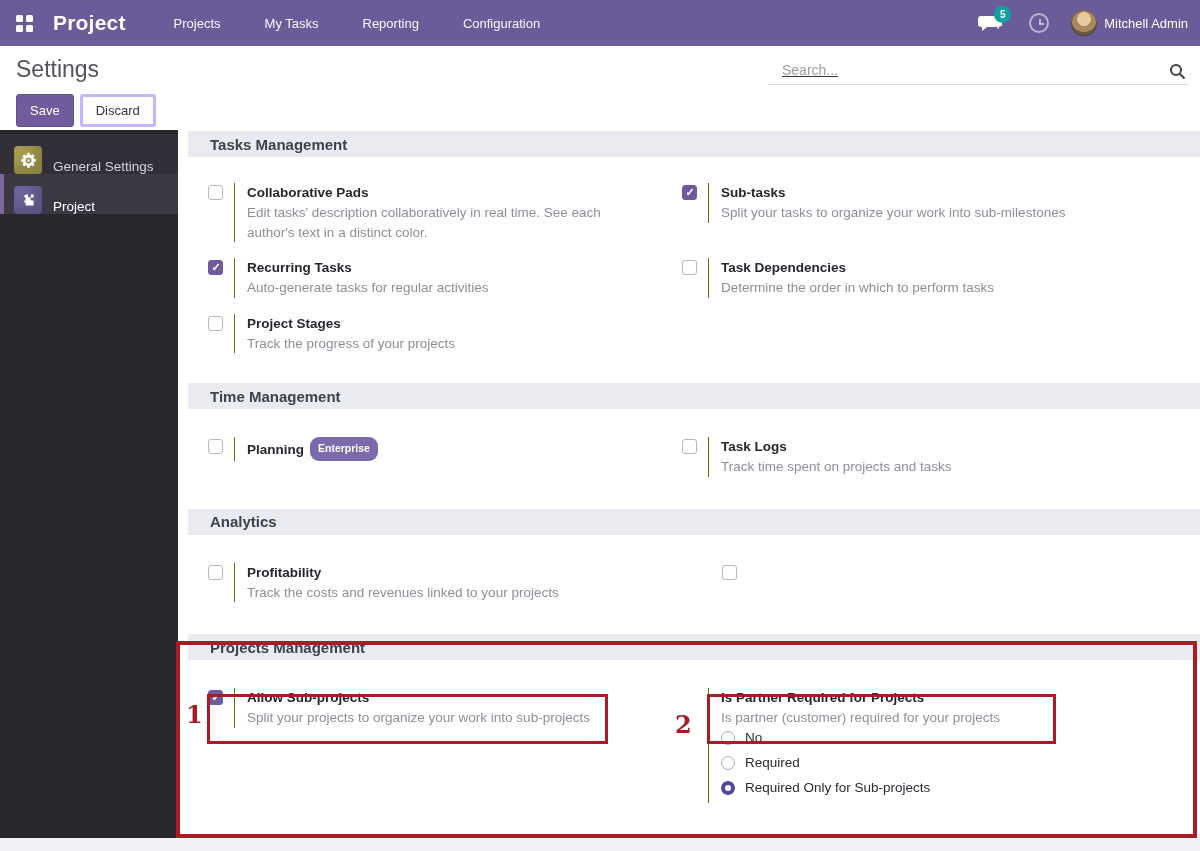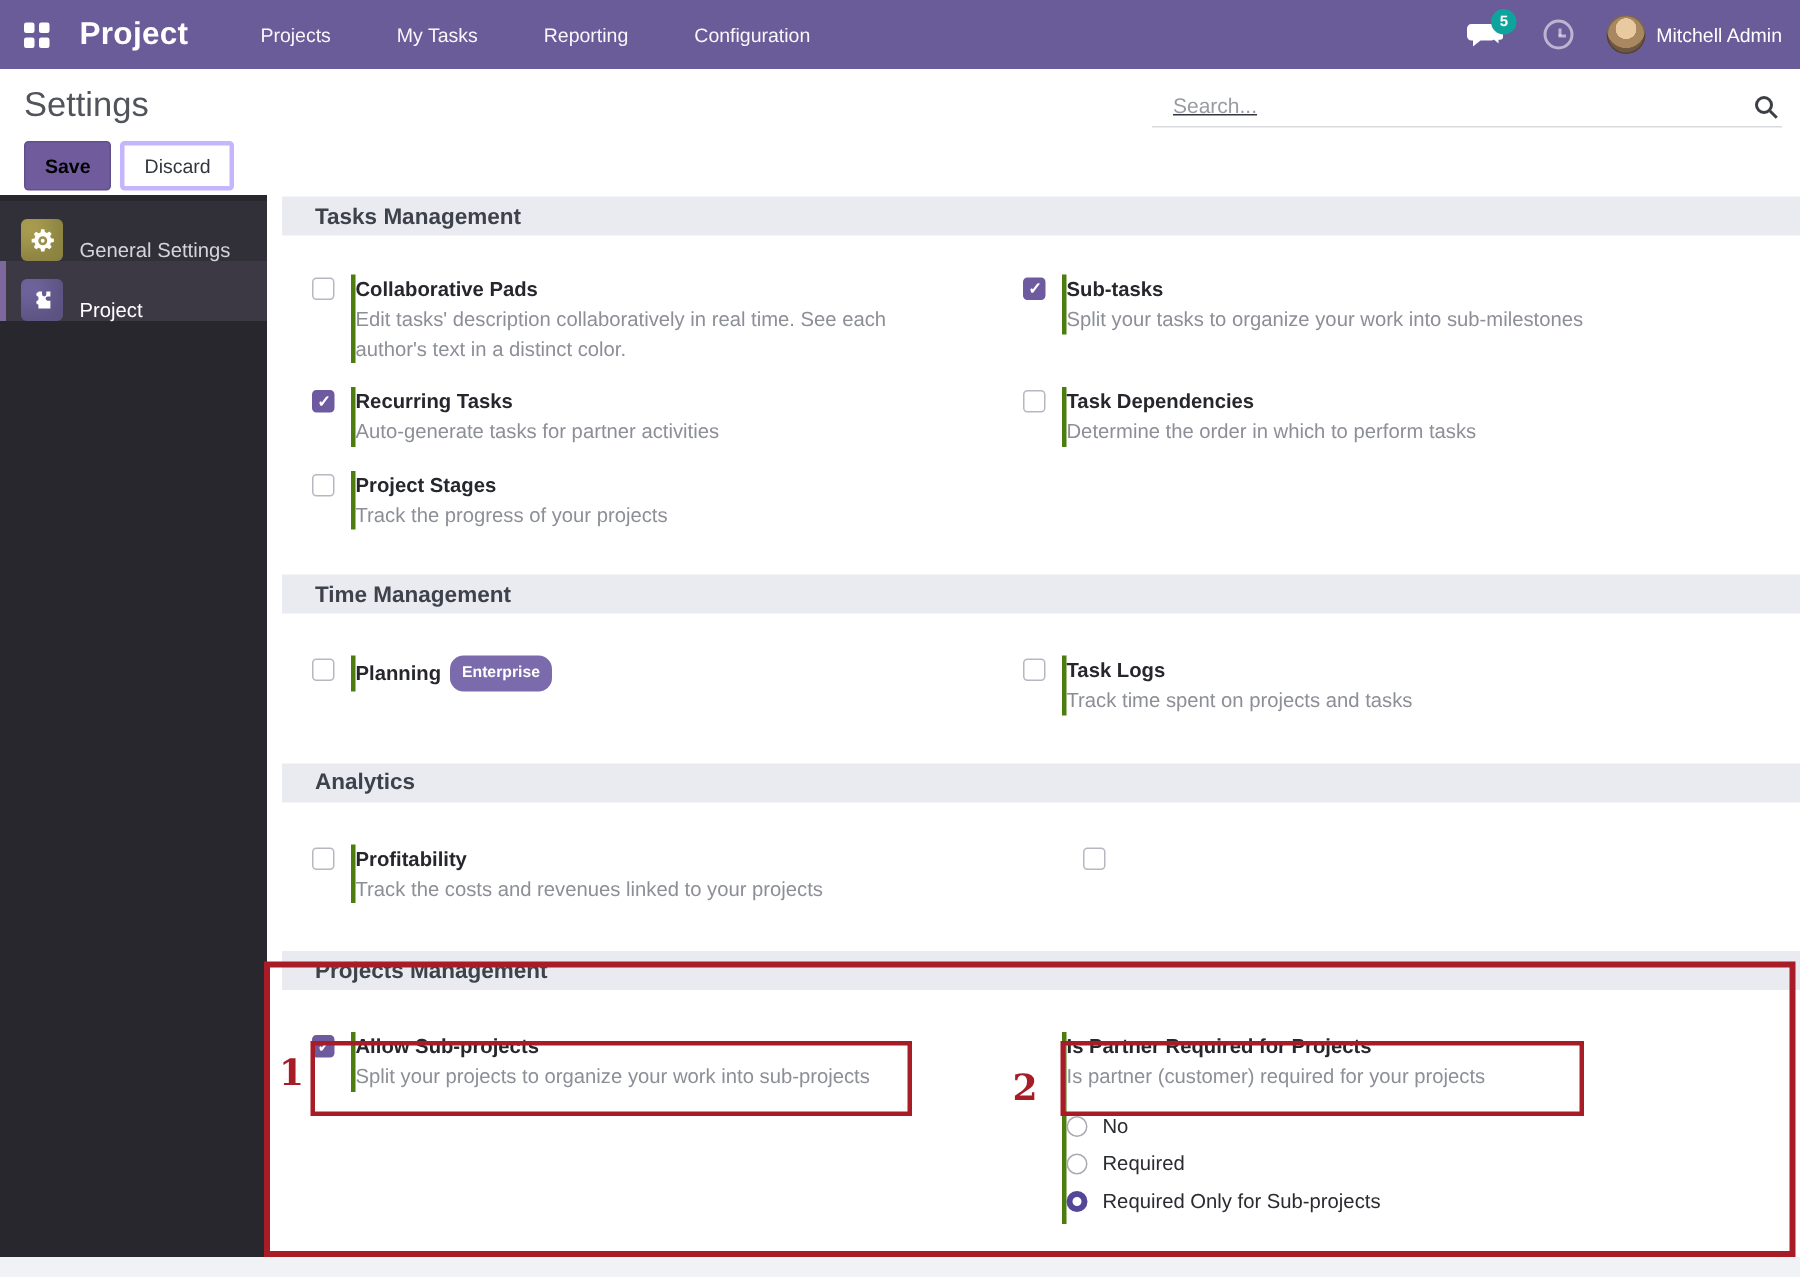--- a/index.html
+++ b/index.html
@@ -25,21 +25,21 @@
   .avatar { width:26px; height:26px; border-radius:50%;
             background:radial-gradient(circle at 50% 35%, #e8c9a0 0 32%, #a98861 33% 60%, #6f5843 61% 100%);
             box-shadow:inset 0 0 0 1px rgba(0,0,0,.25); }
   .user-name { font-size:13px; }
 
   
   .control-panel { position:relative; height:84px; background:#fff; padding:10px 0 0 16px; }
   .page-title { font-size:23px; color:#51545a; font-weight:400; }
   .cp-buttons { margin-top:11px; display:flex; gap:6px; }
   .btn { font-size:13px; padding:5px 13px; border-radius:3px; cursor:pointer; line-height:17px; }
-  .btn-save { background:#705b9d; border:1px solid #61518b; color:#000000;font-weight:bold; }
+  .btn-save { background:#705b9d; border:1px solid #61518b; color:#ffffff; }
   .btn-discard { background:#fff; border:3px solid #c4b5fd; color:#33363c; }
   .search-box { position:absolute; top:12px; right:12px; width:420px; }
   .search-input { width:100%; border:none; border-bottom:1px solid #d9dade; font-size:14px; padding:4px 26px 6px 14px;
                   color:#33363c; outline:none; background:transparent; font-family:"Liberation Sans",sans-serif;text-decoration:underline; }
   .search-input::placeholder { color:#9a9ca3; }
   .search-icon { position:absolute; right:2px; top:5px; cursor:pointer; }
 
   
   .main { display:flex; height:708px; }
   .sidebar { width:178px; background:#29272e; flex:none; padding-top:4px; }
@@ -63,28 +63,28 @@
   .grid-3 { margin-top:28px;gap:40px; }
   .hdr-4 { margin-top:32px; }
   .grid-4 { margin-top:28px; }
 
   .setting { display:flex; align-items:flex-start; }
   .checkbox { width:15px; height:15px; border:1px solid #b6b8c0; border-radius:3px; background:#fff; margin:2px 11px 0 0;
               flex:none; cursor:pointer; position:relative; }
   .checkbox.checked { background:#6d5a9f; border-color:#6d5a9f; }
   .checkbox.checked::after { content:"\2713"; position:absolute; left:2.5px; top:0px; color:#fff; font-size:11px; font-weight:700; }
   .checkbox.ghost { visibility:hidden; }
-  .pane { border-left:3px solid #4d7c0f; }
+  .pane { border-left:1px solid #4d7c0f; padding-left:12px; }
   .col-left .pane { max-width:392px; }
   .setting-label { font-size:13.5px; font-weight:700; color:#25272c; line-height:19px; }
   .setting-desc { font-size:13.5px; color:#8d8f97; line-height:19.5px; margin-top:1px; }
   .ent-badge { display:inline-block; background:#7b6bad; color:#fff; font-size:10.5px; font-weight:700; border-radius:9px;
                padding:2px 8px 3px; margin-left:6px; vertical-align:2px; cursor:pointer; }
 
-  .radio-list { margin-top:13px; }
+  .radio-list { }
   .radio-row { display:flex; align-items:center; gap:10px; height:20px; margin-bottom:5px; cursor:pointer; }
   .radio { width:14px; height:14px; border-radius:50%; border:1px solid #a9abb3; background:#fff; flex:none; }
   .radio.checked { border:4.5px solid #554798; }
   .radio-label { font-size:13.5px; color:#2a2c31; }
 
   .bottom-strip { height:13px; background:#f1f2f5; }
 
   
   .anno { position:absolute; border-style:solid; border-color:#a81c28; pointer-events:none; }
   .anno-outer { left:176px; top:641px; width:1021px; height:197px; border-width:4px; }
@@ -179,21 +179,21 @@
           <span class="checkbox checked"></span>
           <div class="pane">
             <div class="setting-label">Sub-tasks</div>
             <div class="setting-desc">Split your tasks to organize your work into sub-milestones</div>
           </div>
         </div>
         <div class="setting col-left">
           <span class="checkbox checked"></span>
           <div class="pane">
             <div class="setting-label">Recurring Tasks</div>
-            <div class="setting-desc">Auto-generate tasks for partner activities</div>
+            <div class="setting-desc">Auto-generate tasks for regular activities</div>
           </div>
         </div>
         <div class="setting col-right">
           <span class="checkbox"></span>
           <div class="pane">
             <div class="setting-label">Task Dependencies</div>
             <div class="setting-desc">Determine the order in which to perform tasks</div>
           </div>
         </div>
         <div class="setting col-left">

